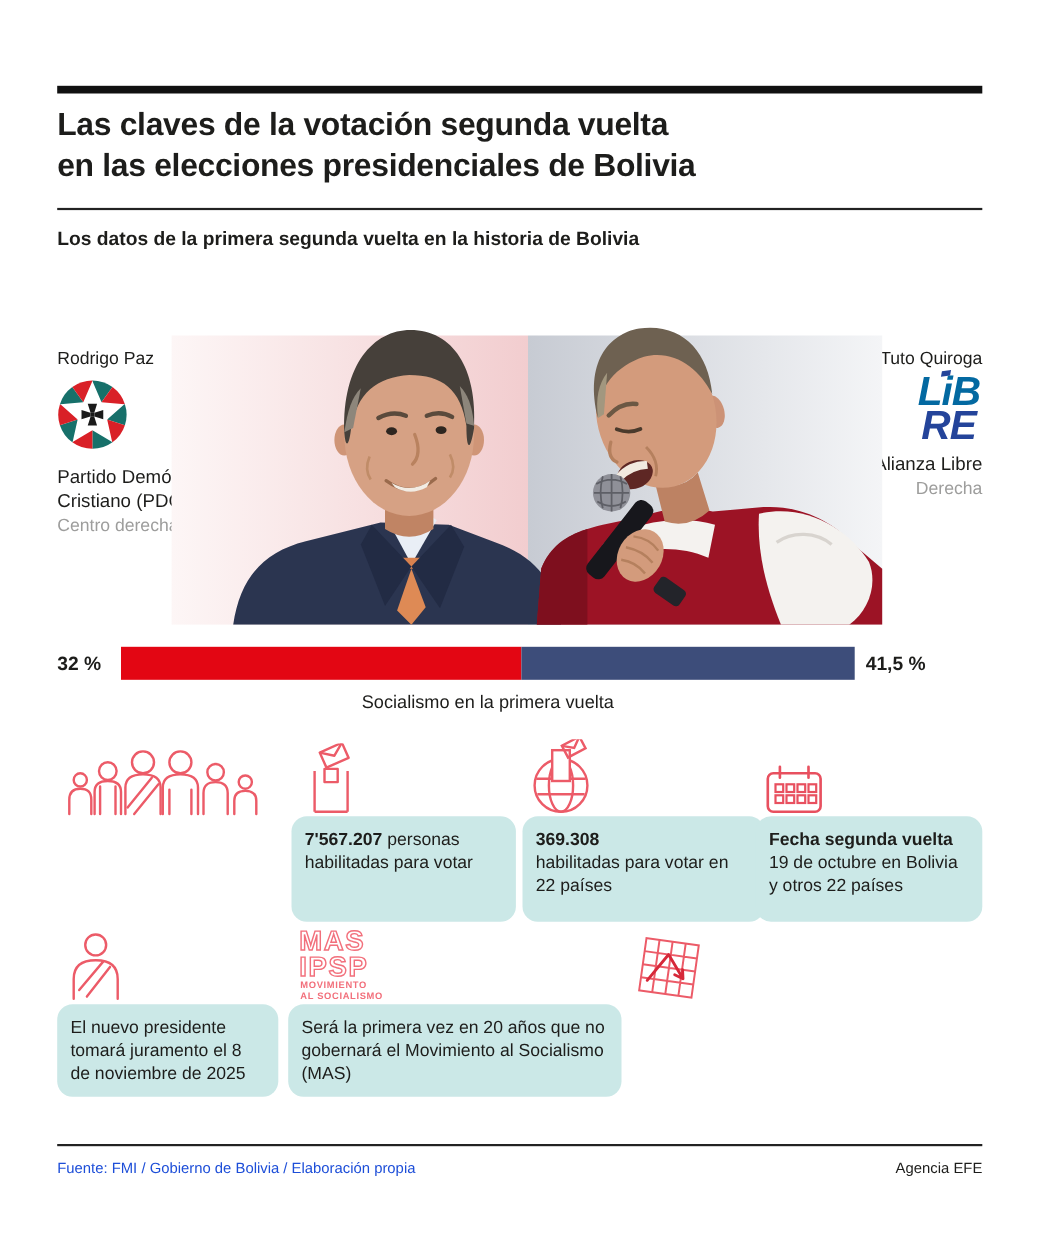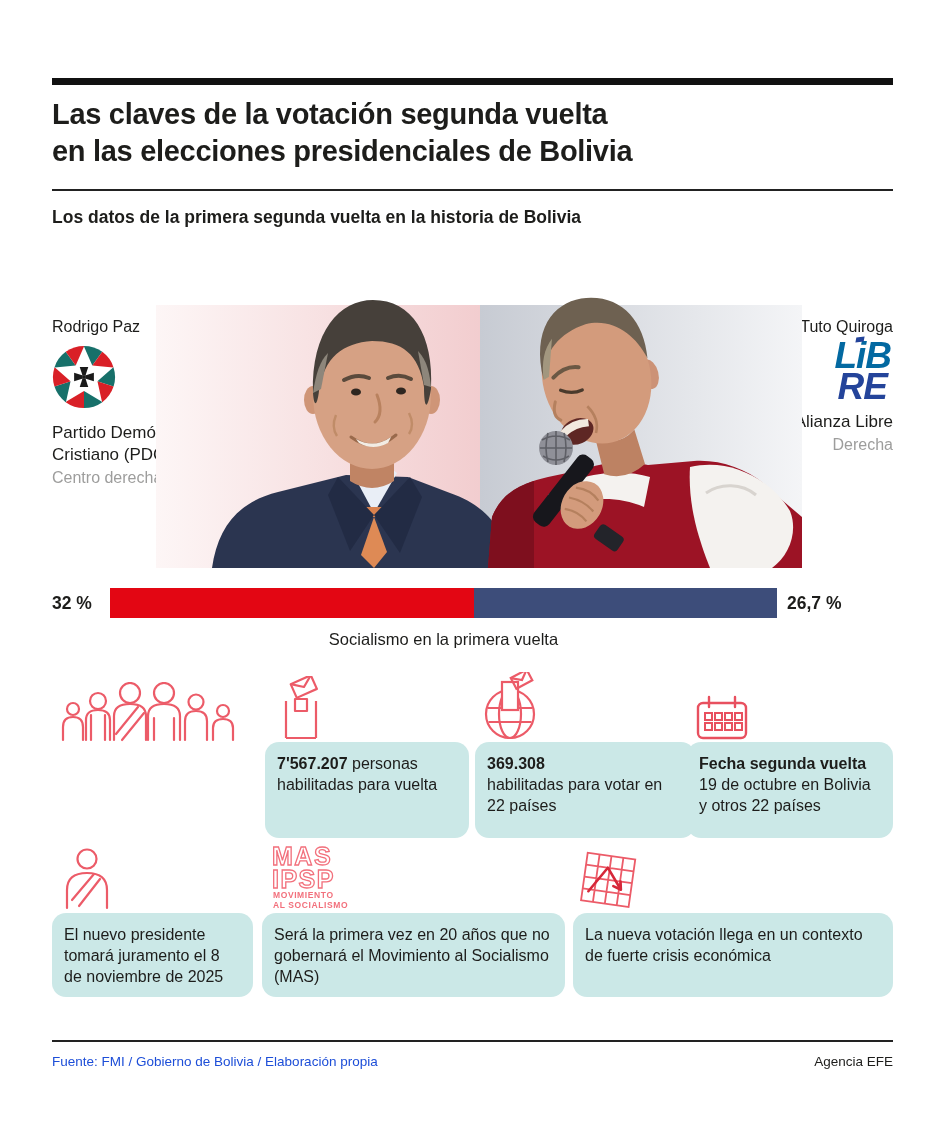--- a/index.html
+++ b/index.html
@@ -197,21 +197,21 @@
             <rect x="444" y="274" width="28" height="17" rx="4" fill="#23242a"></rect>
           </g>
         </g>
       </g>
     </svg>
   </div>
 
   <div class="abs bar-label-left">32 %</div>
   <div class="abs bar-seg bar-red" style="width: 364px; background: rgb(227, 6, 19);"></div>
   <div class="abs bar-seg bar-blue" style="left: 474px; width: 303px; background: rgb(61, 77, 122);"></div>
-  <div class="abs bar-label-right">26,7 %</div>
+  <div class="abs bar-label-right">41,5 %</div>
   <div class="abs bar-caption">Socialismo en la primera vuelta</div>
 
   <div class="abs icon-crowd">
     <svg width="180" height="60" viewBox="0 0 180 60">
       <g fill="none" stroke="#ec5b68" stroke-width="2.2" stroke-linecap="round" stroke-linejoin="round">
         <circle cx="13" cy="27" r="6"></circle>
           <path d="M3,58 V45 Q3,35 13,35 Q23,35 23,45 V58"></path>
         <circle cx="38" cy="19" r="8"></circle>
           <path d="M26,58 V38 Q26,28 38,28 Q50,28 50,38 V58"></path>
           <path d="M31,33 V58 M45,33 V58"></path>
@@ -267,21 +267,21 @@
           <rect x="10" y="29" width="7" height="7"></rect>
             <rect x="20" y="29" width="7" height="7"></rect>
             <rect x="30" y="29" width="7" height="7"></rect>
             <rect x="40" y="29" width="7" height="7"></rect>
         </g>
       </g>
     </svg>
   </div>
 
   <div class="abs fact-box r1 box2">
-    <b>7'567.207</b><span> personas habilitadas para vuelta</span>
+    <b>7'567.207</b><span> personas habilitadas para votar</span>
   </div>
   <div class="abs fact-box r1 box3">
     <b class="b-block">369.308</b><span>habilitadas para votar en 22 países</span>
   </div>
   <div class="abs fact-box r1 box4">
     <b class="b-block">Fecha segunda vuelta</b><span>19 de octubre en Bolivia y otros 22 países</span>
   </div>
 
   <div class="abs icon-sash">
     <svg width="50" height="62" viewBox="0 0 50 62">
@@ -309,21 +309,18 @@
       </g>
     </svg>
   </div>
 
   <div class="abs fact-box r2 box5">
     <span>El nuevo presidente tomará juramento el 8 de noviembre de 2025</span>
   </div>
   <div class="abs fact-box r2 box6">
     <span>Será la primera vez en 20 años que no gobernará el Movimiento al Socialismo (MAS)</span>
   </div>
-  <div class="abs fact-box r2 box7">
-    <span>La nueva votación llega en un contexto de fuerte crisis económica</span>
-  </div>
 
   <div class="abs rule-bottom"></div>
   <div class="abs footer-source">Fuente: FMI / Gobierno de Bolivia / Elaboración propia</div>
   <div class="abs footer-credit">Agencia EFE</div>
 
 </div>
 
 </body></html>

